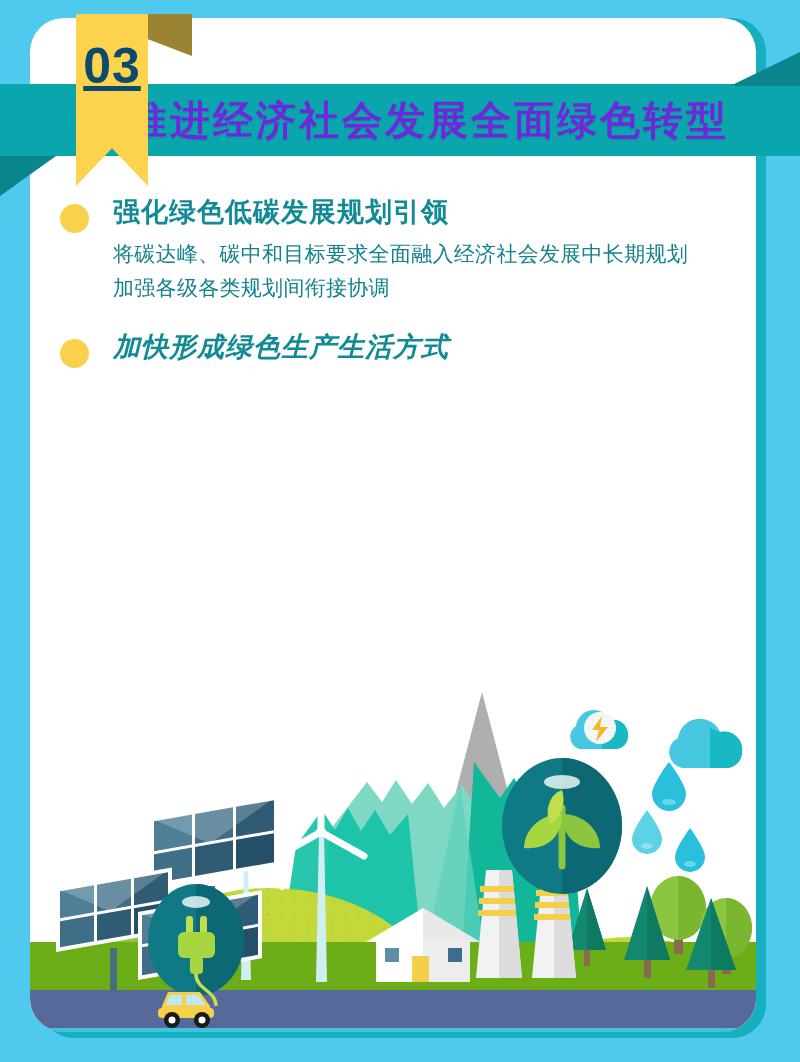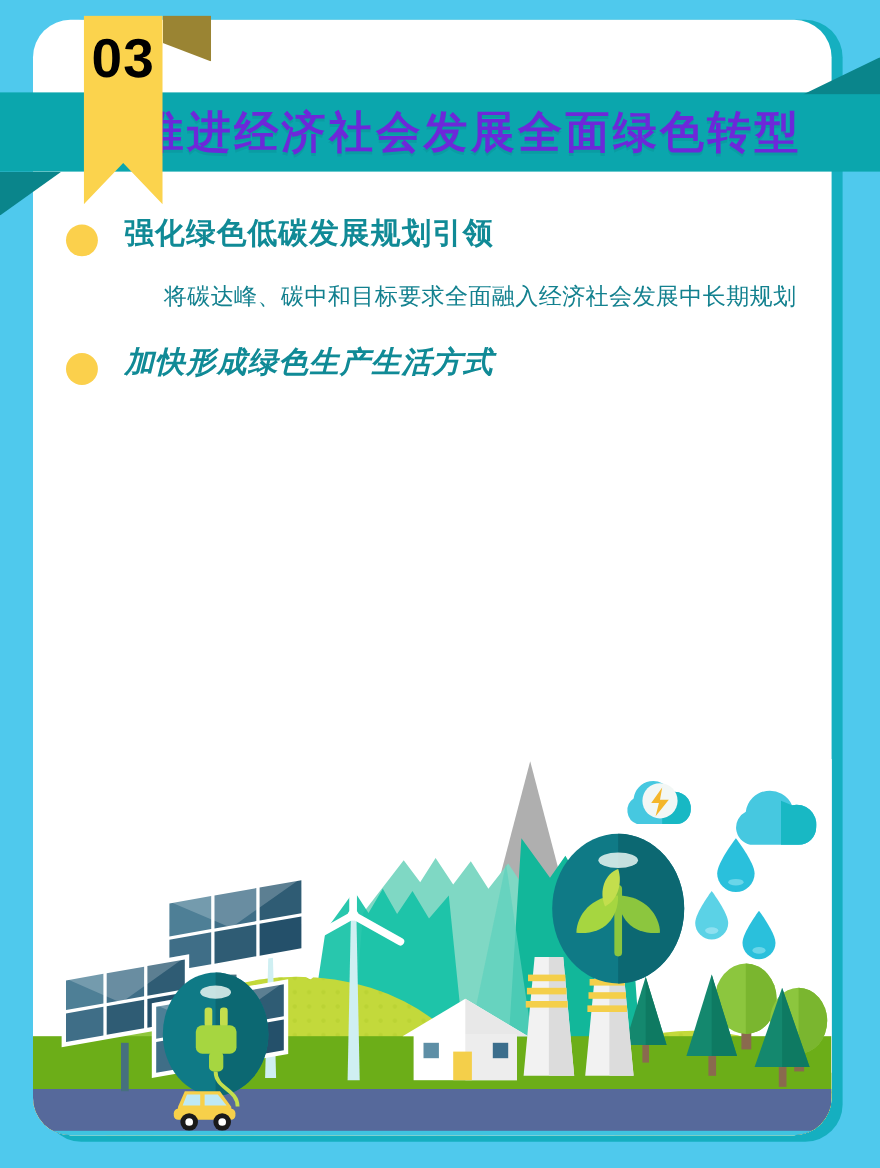--- a/index.html
+++ b/index.html
@@ -55,38 +55,38 @@
     position:absolute; left:148px; top:14px; width:44px; height:42px;
     background:#9A8433;
     clip-path:polygon(0 0, 100% 0, 100% 100%, 0 60%);
   }
   .ribbon{
     position:absolute; left:76px; top:14px; width:72px; height:172px;
     background:#FBD34D;
     clip-path:polygon(0 0, 100% 0, 100% 100%, 50% 78%, 0 100%);
   }
   .ribbon-num{
-    position:absolute; left:76px; top:18px; width:72px; height:70px;
+    position:absolute; left:76px; top:31px; width:72px; height:70px;
     display:flex; align-items:center; justify-content:center;
-    color:#000000; font-size:50px; font-weight:bold; letter-spacing:1px;
+    color:#0c4a6e; font-size:50px; font-weight:bold; letter-spacing:1px;text-decoration:underline;
   }
 
   
   .content{ position:absolute; left:60px; top:196px; width:700px; }
   .section{ position:relative; margin-bottom:22px; }
   .bullet{
     position:absolute; left:0; top:8px; width:29px; height:29px;
     border-radius:50%; background:#FBD04C;
   }
   .sec-title{
     margin-left:53px;
     color:#108A96; font-size:27px; font-weight:bold; letter-spacing:1px;
     line-height:1.25;
   }
-  .sec-lines{ margin-left:53px; margin-top:23px;text-align:center; }
+  .sec-lines{ margin-left:53px; margin-top:7px; }
   .sec-line{
     color:#13818F; font-size:21px; line-height:1.62; letter-spacing:0.3px;
     white-space:nowrap;
   }
   .ind-1{ margin-left:0px; }
   .ind-neg{ margin-left:-48px; }
   .ind-pos{ margin-left:22px; }
 
   
   #sec-1{ margin-bottom:26px; }
@@ -120,20 +120,21 @@
   <div class="ribbon"></div>
   <div class="ribbon-num">03</div>
 
   <div class="content">
 
     <div class="section" id="sec-1">
       <div class="bullet"></div>
       <div class="sec-title">强化绿色低碳发展规划引领</div>
       <div class="sec-lines">
         <div class="sec-line ind-1">将碳达峰、碳中和目标要求全面融入经济社会发展中长期规划</div>
+        <div class="sec-line ind-1">加强各级各类规划间衔接协调</div>
       </div>
     </div>
 
 
     <div class="section" id="sec-3">
       <div class="bullet"></div>
       <div class="sec-title">加快形成绿色生产生活方式</div>
     </div>
 
   </div>

